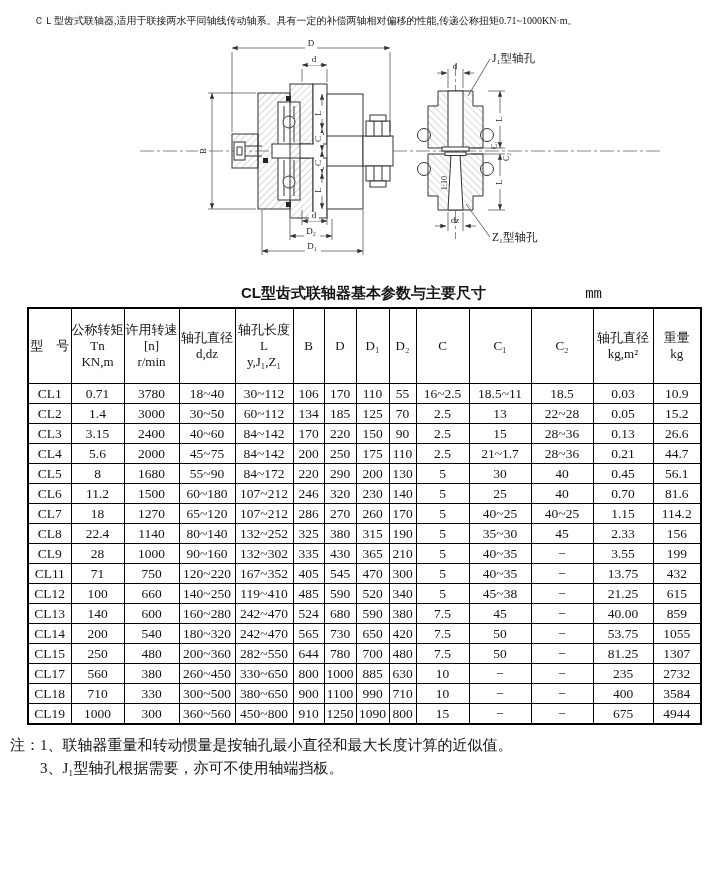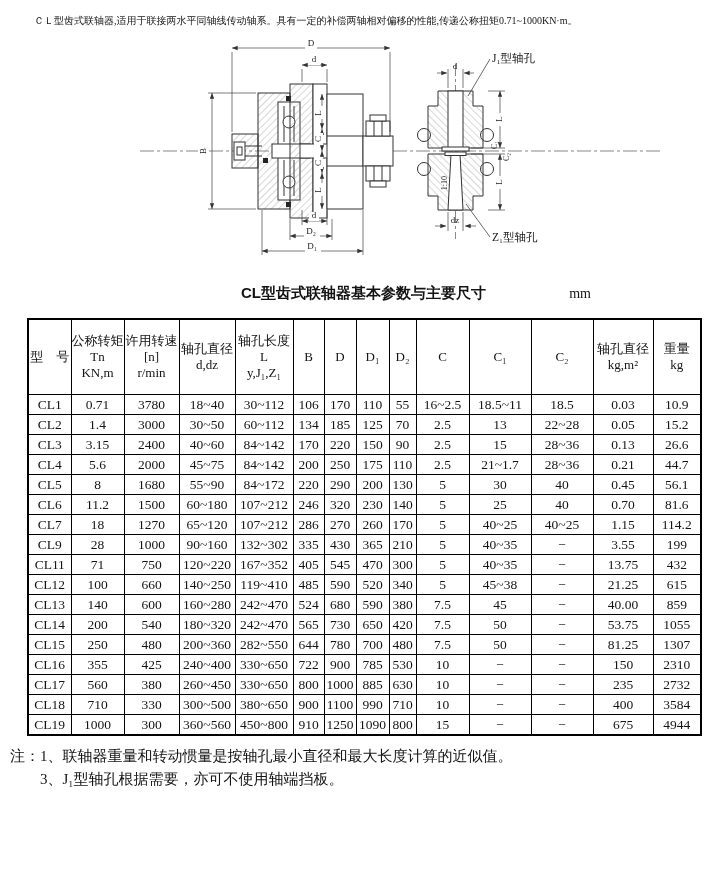--- a/index.html
+++ b/index.html
@@ -1,21 +1,21 @@
 <!DOCTYPE html>
 <html><head>
 <meta charset="utf-8">
 <style>
   html,body{margin:0;padding:0;background:#fff;}
   body{width:725px;height:876px;color:#141414;font-family:"Liberation Serif","DejaVu Serif",serif;position:relative;overflow:hidden;}
   .intro{width:699px;padding:10px 12px 0 14px;font-size:10px;line-height:22px;text-indent:2em;}
   .diagram-wrap{margin-top:2px;}
-  .title-row{position:relative;width:673px;margin:6px 0 12px 27px;text-align:center;height:22px;}
+  .title-row{position:relative;width:673px;margin:6px 0 1px 27px;text-align:center;height:22px;}
   .tbl-title{font-family:"Liberation Sans","DejaVu Sans",sans-serif;font-weight:700;font-size:15px;}
-  .tbl-unit{position:absolute;right:109px;top:2px;font-family:Liberation Serif, serif;font-size:14px;font-weight:400;}
+  .tbl-unit{position:absolute;right:98px;top:2px;font-family:Liberation Mono, monospace;font-size:14px;font-weight:400;}
   table{border-collapse:collapse;margin-left:27px;width:673px;table-layout:fixed;border:2px solid #000;}
   th,td{border:1px solid #000;text-align:center;vertical-align:middle;padding:0;font-weight:normal;overflow:hidden;white-space:nowrap;}
   thead th{height:74px;font-size:13px;line-height:16px;}
   tbody td{height:19px;font-size:13.5px;}
   .notes{display:flex;margin:9px 0 0 10px;font-size:15px;line-height:22.5px;}
   .notes-prefix{white-space:nowrap;}
   svg text{font-family:"Liberation Serif","DejaVu Serif",serif;fill:#222;}
   .dim{font-size:9px;}
   .dim-s{font-size:8px;}
   .cjk{font-size:11.5px;}
@@ -367,20 +367,36 @@
         <td>270</td>
         <td>260</td>
         <td>170</td>
         <td>5</td>
         <td>40~25</td>
         <td>40~25</td>
         <td>1.15</td>
         <td>114.2</td>
       </tr>
       <tr>
+        <td>CL8</td>
+        <td>22.4</td>
+        <td>1140</td>
+        <td>80~140</td>
+        <td>132~252</td>
+        <td>325</td>
+        <td>380</td>
+        <td>315</td>
+        <td>190</td>
+        <td>5</td>
+        <td>35~30</td>
+        <td>45</td>
+        <td>2.33</td>
+        <td>156</td>
+      </tr>
+      <tr>
         <td>CL9</td>
         <td>28</td>
         <td>1000</td>
         <td>90~160</td>
         <td>132~302</td>
         <td>335</td>
         <td>430</td>
         <td>365</td>
         <td>210</td>
         <td>5</td>
@@ -463,36 +479,20 @@
         <td>780</td>
         <td>700</td>
         <td>480</td>
         <td>7.5</td>
         <td>50</td>
         <td>−</td>
         <td>81.25</td>
         <td>1307</td>
       </tr>
       <tr>
-        <td>CL16</td>
-        <td>355</td>
-        <td>425</td>
-        <td>240~400</td>
-        <td>330~650</td>
-        <td>722</td>
-        <td>900</td>
-        <td>785</td>
-        <td>530</td>
-        <td>10</td>
-        <td>−</td>
-        <td>−</td>
-        <td>150</td>
-        <td>2310</td>
-      </tr>
-      <tr>
         <td>CL17</td>
         <td>560</td>
         <td>380</td>
         <td>260~450</td>
         <td>330~650</td>
         <td>800</td>
         <td>1000</td>
         <td>885</td>
         <td>630</td>
         <td>10</td>

